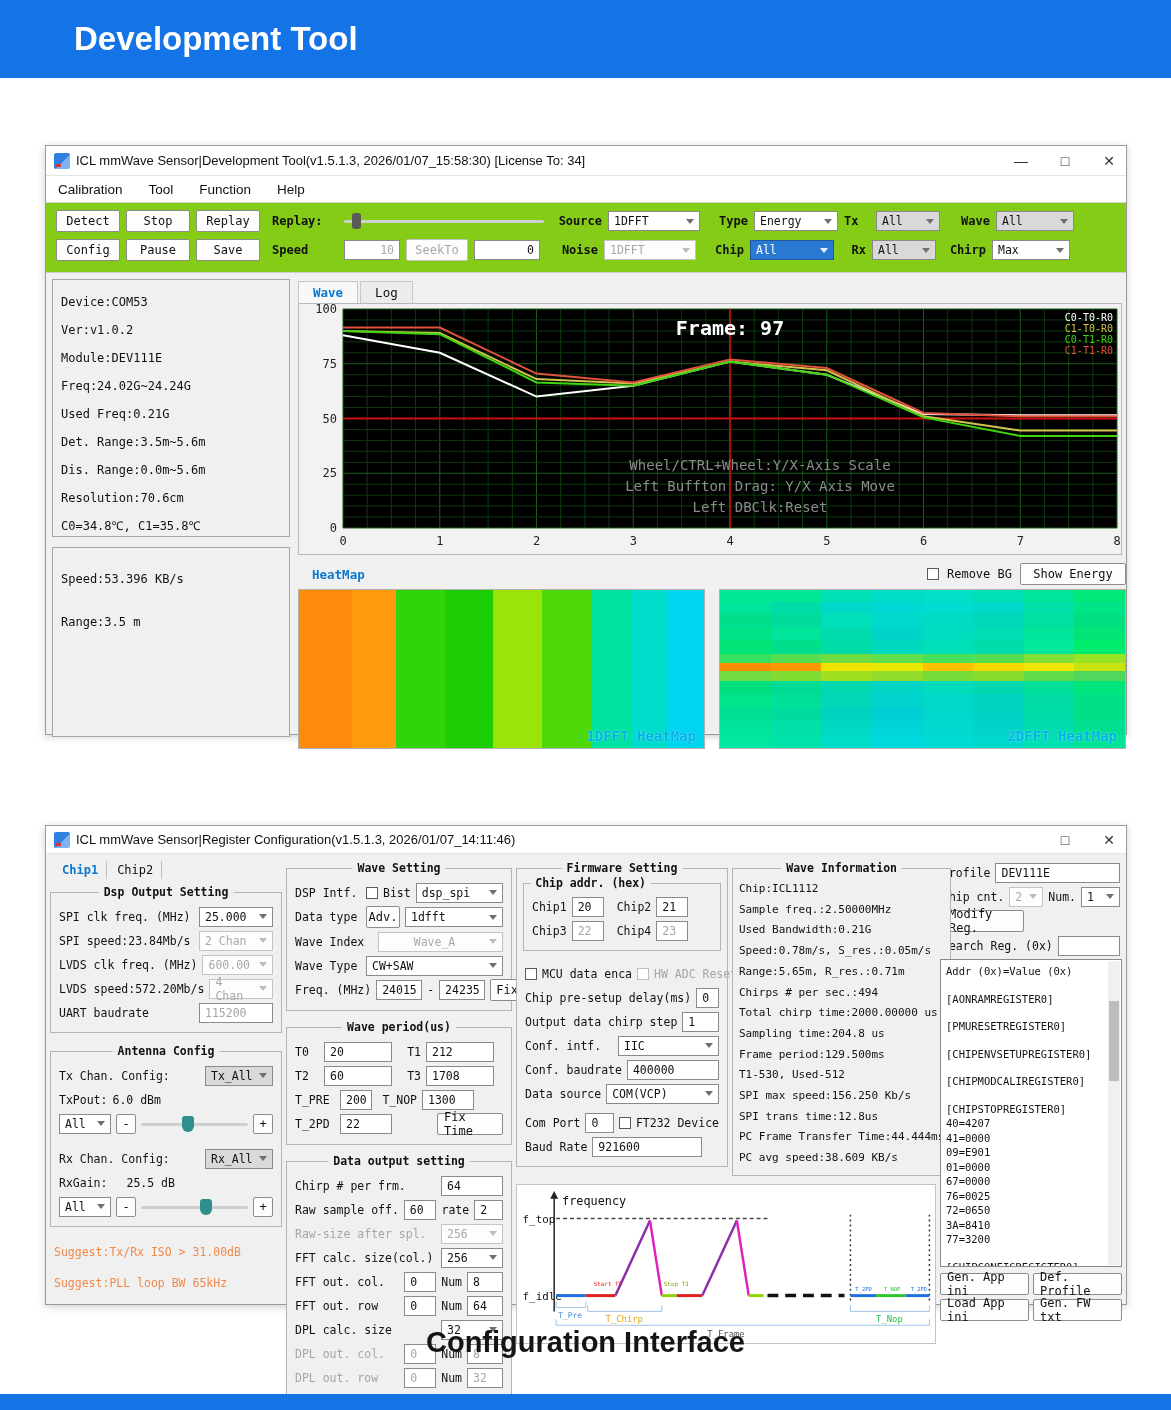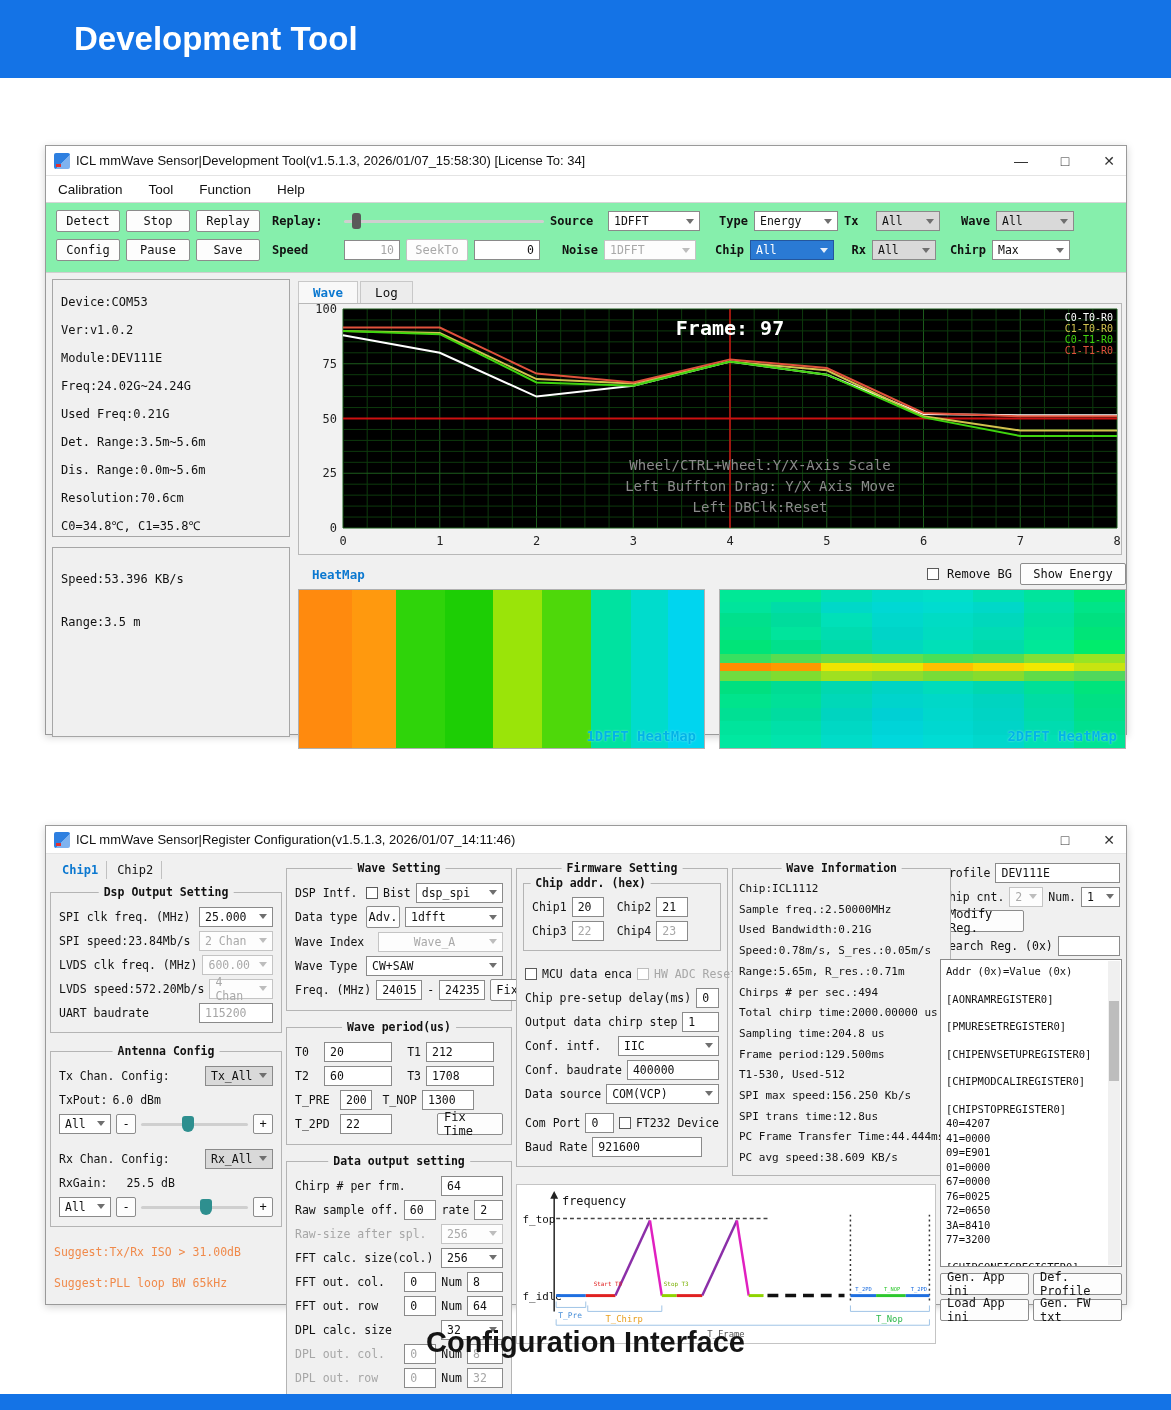--- a/index.html
+++ b/index.html
@@ -9,21 +9,21 @@
   font-size:33px;font-weight:600;line-height:78px;padding-left:74px}
 .bottombar{position:absolute;left:0;top:1394px;width:1171px;height:16px;background:#1473e6}
 .caption{position:absolute;left:0;width:1171px;text-align:center;font-size:29px;font-weight:600;color:#141414}
 .win{position:absolute;background:#f0f0f0;border:1px solid #9a9a9a;box-shadow:0 2px 8px rgba(0,0,0,.18);font-family:"DejaVu Sans Mono",monospace;font-size:12px;color:#111}
 .titlebar{height:30px;background:#fff;display:flex;align-items:center;padding:0 8px;font-family:"Liberation Sans",sans-serif;font-size:13px;border-bottom:1px solid #e4e4e4}
 .appicon{width:16px;height:16px;margin-right:6px;position:relative;background:linear-gradient(135deg,#2d7fe0 55%,#7fb2ef 55%);border-radius:2px}
 .appicon:after{content:"";position:absolute;left:2px;bottom:2px;width:5px;height:3px;background:#e03030}
 .winbtns{margin-left:auto;display:flex;gap:26px;color:#333;font-size:14px}
 .winbtns span{cursor:default;width:18px;text-align:center}
 .menubar{height:27px;background:#fff;display:flex;align-items:center;gap:26px;padding:0 12px;font-family:"Liberation Sans",sans-serif;font-size:13.5px;border-bottom:1px solid #d6d6d6}
-.toolbar{background:#86efac;padding:5px 10px 6px;border-bottom:1px solid #cfcfcf}
+.toolbar{background:#84cc16;padding:5px 10px 6px;border-bottom:1px solid #cfcfcf}
 .trow{display:flex;align-items:center;gap:6px;height:26px;margin-bottom:3px}
 .btn{background:#fdfdfd;border:1px solid #8c8c8c;border-radius:2px;height:22px;display:flex;align-items:center;justify-content:center;font-family:inherit;font-size:12px;padding:0 6px}
 .btn.dis{color:#a8a8a8;border-color:#c2c2c2}
 .tbtn{width:64px}
 .tlab{font-weight:600}
 .inp{background:#fff;border:1px solid #8a8a8a;height:20px;display:flex;align-items:center;padding:0 5px;font-size:11.5px}
 .inp.right{justify-content:flex-end}
 .inp.dis{color:#a6a6a6}
 .sel{background:#fff;border:1px solid #8a8a8a;height:20px;display:flex;align-items:center;justify-content:space-between;padding:0 5px;font-size:11.5px}
 .sel.gray{background:#d9d9d9}
@@ -103,21 +103,21 @@
     <div class="toolbar">
       <div class="trow">
         <div class="btn tbtn">Detect</div>
         <div class="btn tbtn">Stop</div>
         <div class="btn tbtn">Replay</div>
         <span class="tlab" style="width:66px;margin-left:6px">Replay:</span>
         <div class="slider" style="width:200px">
             <div class="track"></div>
             <div class="thumb" style="left:8px"></div>
           </div>
-        <span class="tlab" style="width:52px;text-align:left">Source</span>
+        <span class="tlab" style="width:52px;text-align:right">Source</span>
         <div class="sel" style="width:92px">
             <span>1DFFT</span>
             <span class="car"></span>
           </div>
         <span class="tlab" style="width:42px;text-align:right">Type</span>
         <div class="sel" style="width:84px">
             <span>Energy</span>
             <span class="car"></span>
           </div>
         <span class="tlab" style="width:26px;">Tx</span>

